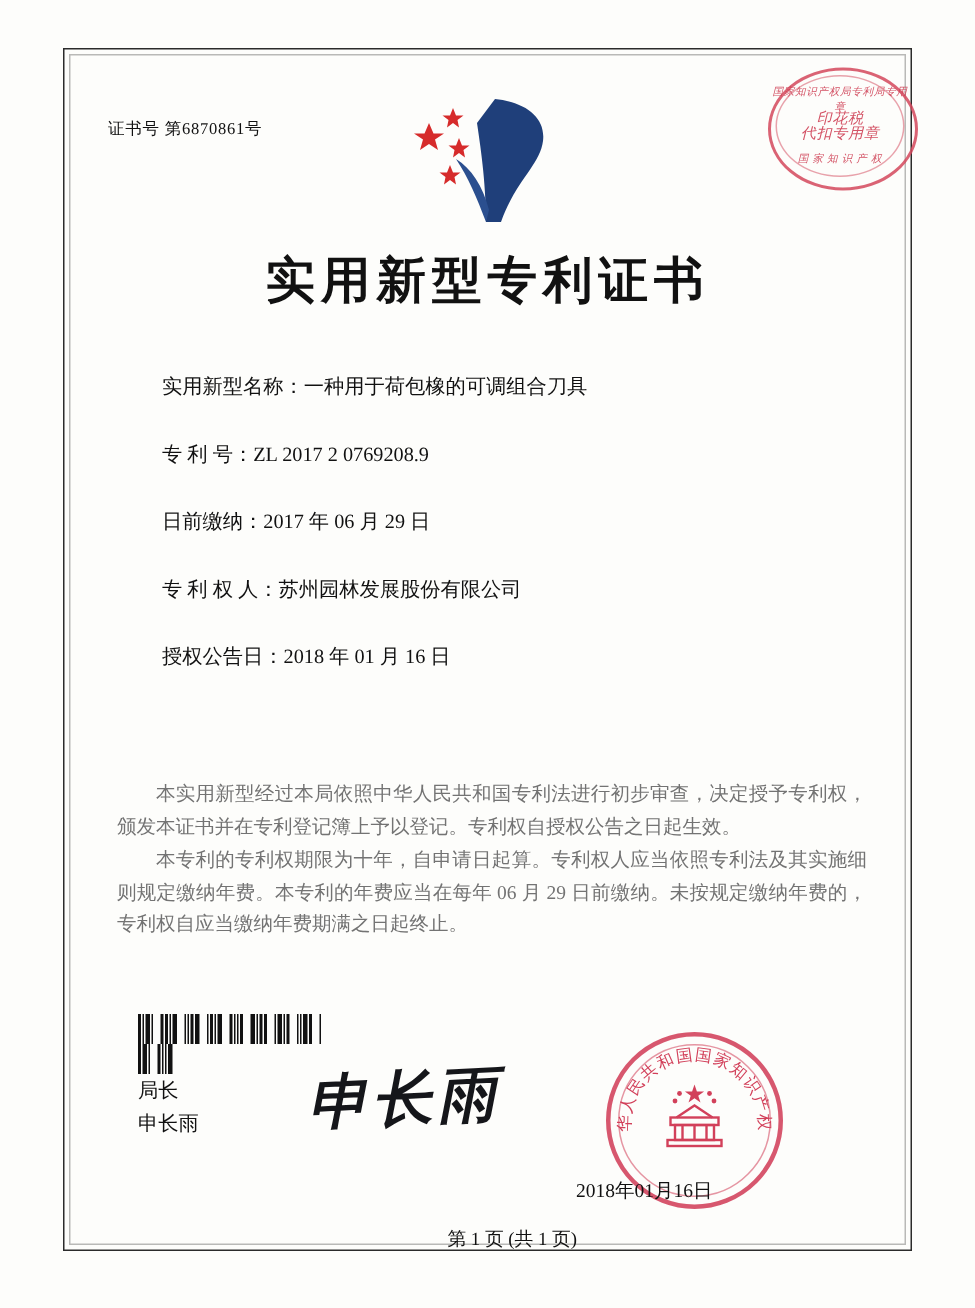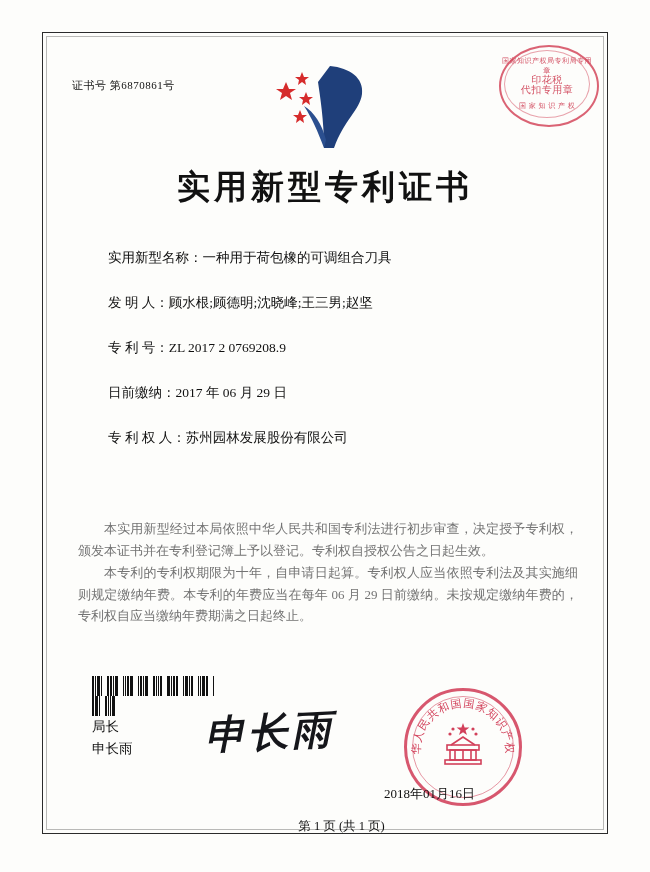--- a/index.html
+++ b/index.html
@@ -48,24 +48,25 @@
     top: 78px;
     font-size: 11px;
     letter-spacing: 0.5px;
     color: #111;
     white-space: nowrap;
   }
 
   
   .top-stamp {
     position: absolute;
-    left: 499px;
+    left: 512px;
     top: 45px;
     width: 96px;
     height: 78px;
+    font-style: italic;
   }
   .top-stamp .oval {
     position: absolute;
     left: 0; top: 0;
     width: 96px;
     height: 78px;
     border: 2px solid #d4485c;
     border-radius: 50%;
     opacity: 0.85;
   }
@@ -294,30 +295,30 @@
     </svg>
   </div>
 
   <div class="title">实用新型专利证书</div>
 
   <div class="fields">
     <div class="field-row">
       <span class="field-label">实用新型名称：</span><span class="field-value">一种用于荷包橡的可调组合刀具</span>
     </div>
     <div class="field-row">
-      <span class="field-label">发 明 人：</span><span class="field-value">顾水根;顾德明;沈晓峰;王三男;赵坚</span>
-    </div>
-    <div class="field-row">
       <span class="field-label">专 利 号：</span><span class="field-value">ZL 2017 2 0769208.9</span>
     </div>
     <div class="field-row">
       <span class="field-label">日前缴纳：</span><span class="field-value">2017 年 06 月 29 日</span>
     </div>
     <div class="field-row">
       <span class="field-label">专 利 权 人：</span><span class="field-value">苏州园林发展股份有限公司</span>
+    </div>
+    <div class="field-row">
+      <span class="field-label">授权公告日：</span><span class="field-value">2018 年 01 月 16 日</span>
     </div>
   </div>
 
   <div class="body-text">
     <p>本实用新型经过本局依照中华人民共和国专利法进行初步审查，决定授予专利权，颁发本证书并在专利登记簿上予以登记。专利权自授权公告之日起生效。</p>
     <p>本专利的专利权期限为十年，自申请日起算。专利权人应当依照专利法及其实施细则规定缴纳年费。本专利的年费应当在每年 06 月 29 日前缴纳。未按规定缴纳年费的，专利权自应当缴纳年费期满之日起终止。</p>
   </div>
 
   <div class="barcode">
     <i style="width:2px"></i><i style="width:1px"></i><i style="width:3px"></i><i style="width:1px"></i>

